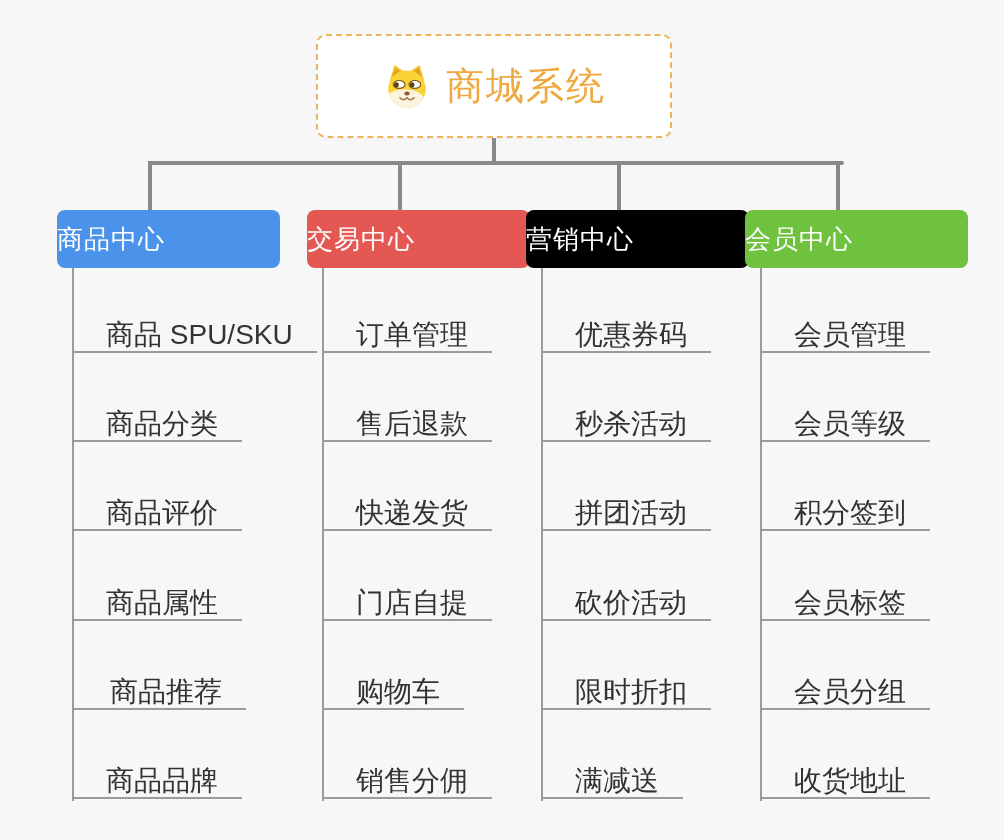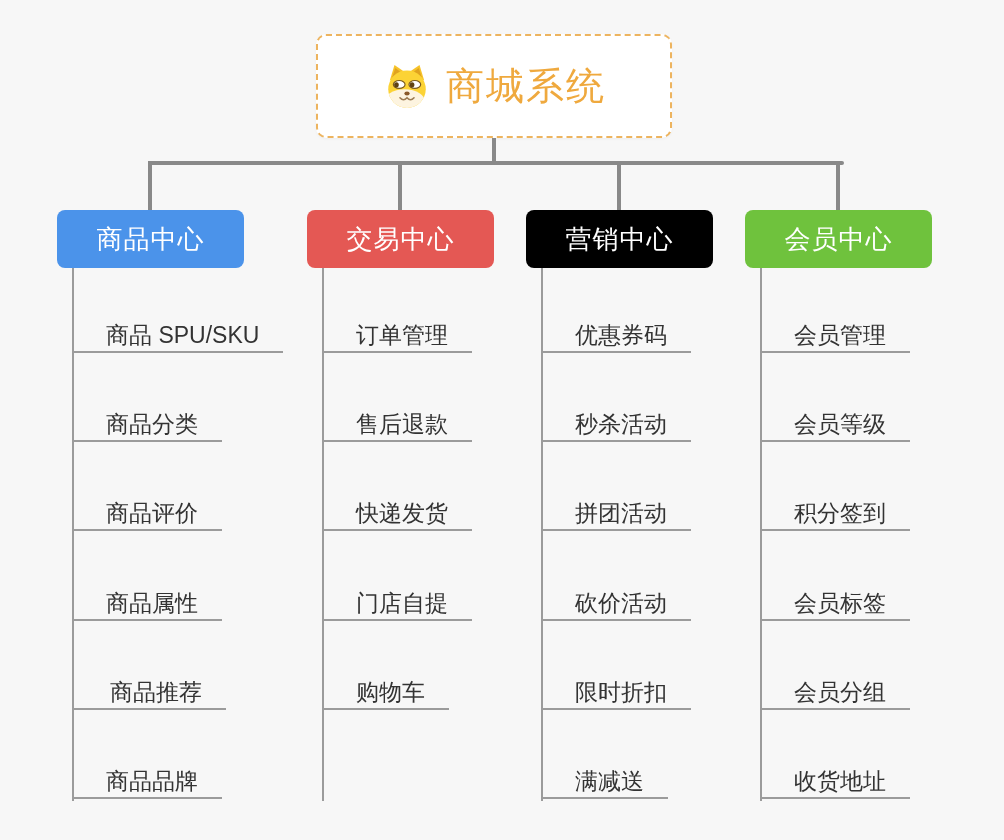--- a/index.html
+++ b/index.html
@@ -29,39 +29,39 @@
   }
   .dog-icon{width:50px;height:48px;flex:0 0 auto;}
 
   
   .conn{position:absolute;background:var(--connector,#898989);}
   .conn.v{width:4px;}
   .conn.h{height:4px;border-radius:2px;}
 
   
   .branch-box{
-    position:absolute;top:210px;width:187px;height:58px;
+    position:absolute;top:210px;width:223px;height:58px;
     border-radius:8px;
-    display:flex;align-items:center;justify-content:center;
+    display:flex;align-items:center;
     box-sizing:border-box;
   }
   .branch-label{
     color:#ffffff;font-size:26px;letter-spacing:1px;white-space:nowrap;
   }
 
   
   .branch-column{position:absolute;top:268px;width:240px;height:540px;}
   .branch-spine{
     position:absolute;left:0;top:0;width:2px;height:533px;
     background:var(--leaf-line,#9b9b9b);
   }
   .leaf-node{
     position:absolute;left:0;
     padding:0 24px 0 34px;
-    font-size:23px;line-height:32px;
+    font-size:28px;line-height:32px;
     color:var(--leaf-text,#333333);
     border-bottom:2px solid var(--leaf-line,#9b9b9b);
     white-space:nowrap;
   }
 </style>
 </head>
 <body style="--bg: #f7f7f7; --connector: #898989; --leaf-line: #9b9b9b; --leaf-text: #333333; --root-text: #efa93e; --root-border: #edb45f;">
 
 <div class="canvas">
 
@@ -115,20 +115,21 @@
       <div class="branch-box" style="left: 307px; background: rgb(228, 88, 84);">
         <span class="branch-label">交易中心</span>
       </div>
       <div class="branch-column" style="left: 322px;">
         <div class="branch-spine"></div>
       <div class="leaf-node" style="top: 51px;">订单管理</div>
           <div class="leaf-node" style="top: 140px;">售后退款</div>
           <div class="leaf-node" style="top: 229px;">快递发货</div>
           <div class="leaf-node" style="top: 319px;">门店自提</div>
           <div class="leaf-node" style="top: 408px;">购物车</div>
+          <div class="leaf-node" style="top: 497px;">销售分佣</div>
         </div>
     </div>
 
     <div class="branch-wrap">
       <div class="branch-box" style="left: 526px; background: #000000;">
         <span class="branch-label">营销中心</span>
       </div>
       <div class="branch-column" style="left: 541px;">
         <div class="branch-spine"></div>
       <div class="leaf-node" style="top: 51px;">优惠券码</div>

